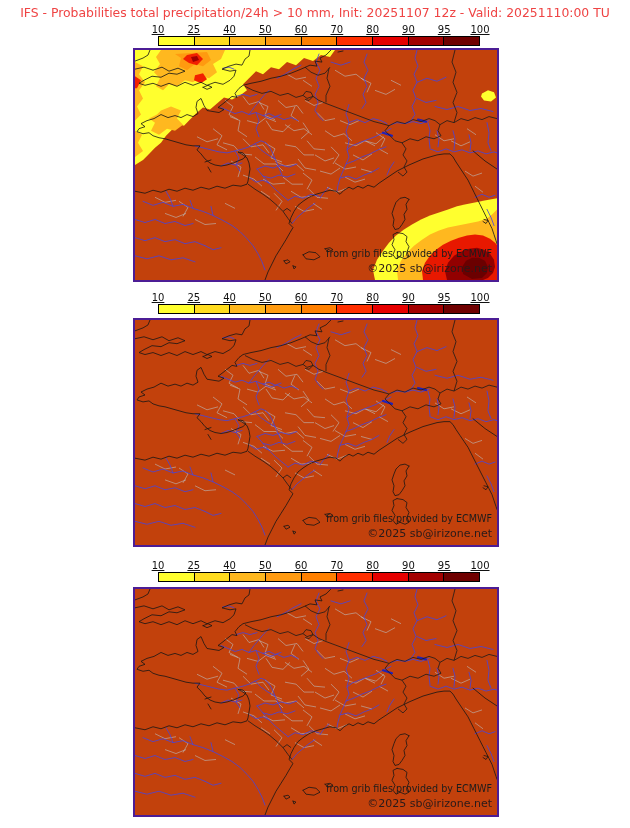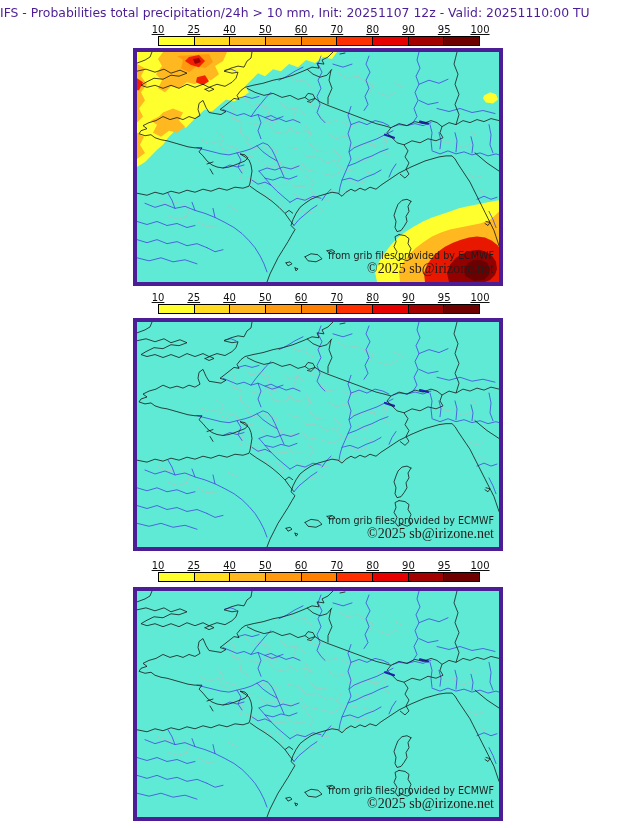--- a/index.html
+++ b/index.html
@@ -1,32 +1,32 @@
 <!DOCTYPE html>
 <html><head>
 <meta charset="utf-8">
 <style>
   html,body{margin:0;padding:0;background:#fff;}
   #screen{position:relative;width:630px;height:828px;background:#ffffff;
           font-family:"DejaVu Sans","Liberation Sans",sans-serif;overflow:hidden;}
-  .panel-title{position:absolute;left:0;width:630px;
-               font-size:12.4px;color:#4c1d95;white-space:nowrap;}
+  .panel-title{position:absolute;left:0;width:630px;text-align:center;
+               font-size:12.4px;color:#ef4444;white-space:nowrap;}
   .cbar-labels{position:absolute;left:158px;width:322px;height:12px;font-size:10px;color:#111;}
   .cbar-labels span{position:absolute;top:0;transform:translateX(-50%);text-decoration:underline;}
   .p0{left:0%}.p1{left:11.11%}.p2{left:22.22%}.p3{left:33.33%}.p4{left:44.44%}
   .p5{left:55.55%}.p6{left:66.66%}.p7{left:77.77%}.p8{left:88.88%}.p9{left:100%}
   .cbar-bar{position:absolute;left:158px;width:322px;height:10px;display:flex;
             border:1px solid #000;box-sizing:border-box;}
   .cbar-cell{flex:1;border-right:1px solid #000;}
   .cbar-cell:last-child{border-right:none;}
-  .map-frame{position:absolute;left:133px;width:362px;border:4px solid #4c1d95;
-             box-sizing:content-box;background:#5eead4;}
+  .map-frame{position:absolute;left:133px;width:362px;border:2px solid #4c1d95;
+             box-sizing:content-box;background:#c2410c;}
   .map-frame svg{display:block;width:100%;height:100%;}
   .attr-source{position:absolute;right:5px;bottom:21px;font-size:9.6px;color:#1c1c1c;white-space:nowrap;}
-  .attr-copy{position:absolute;right:5px;bottom:5px;font-size:14px;color:#2a1a1a;white-space:nowrap;font-family:Liberation Serif, serif;}
+  .attr-copy{position:absolute;right:5px;bottom:5px;font-size:11px;color:#2a1a1a;white-space:nowrap;}
   .coast{fill:none;stroke:#151515;stroke-width:0.8;stroke-linejoin:round;stroke-linecap:round;}
   .border{fill:none;stroke:#1b1b1b;stroke-width:0.8;stroke-linejoin:round;}
   .river{fill:none;stroke:#4444e0;stroke-width:0.8;stroke-linejoin:round;stroke-linecap:round;}
   .lake{fill:none;stroke:#2222b8;stroke-width:2.2;stroke-linecap:round;}
   .admin{fill:none;stroke:#bdbdbd;stroke-width:0.6;stroke-linejoin:round;}
 </style>
 </head>
 <body>
 
 <div id="screen">

